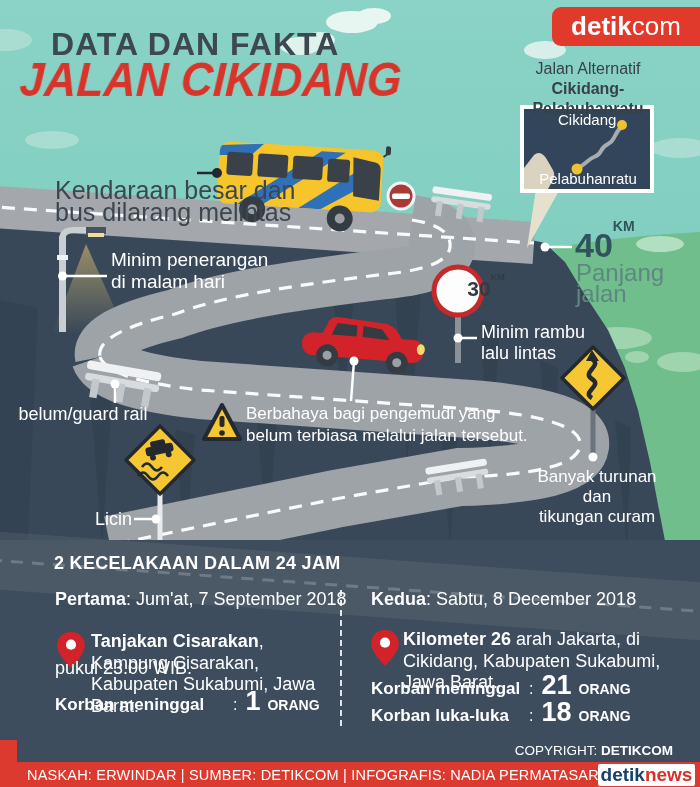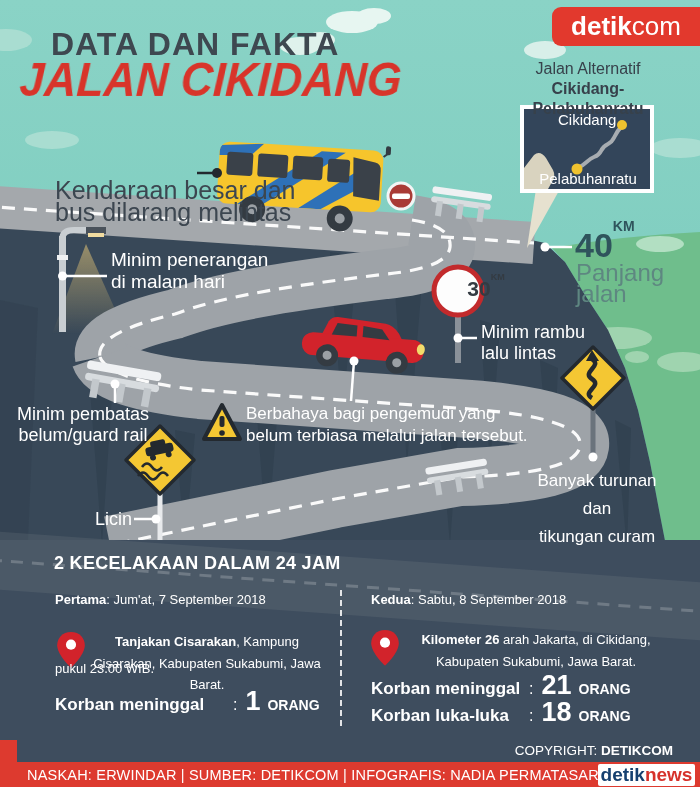--- a/index.html
+++ b/index.html
@@ -23,25 +23,25 @@
   #city-bottom{left:524px;top:170px;width:128px;text-align:center;font-size:15px;color:#fff;}
   #lbl-bus{left:55px;top:155px;}
   #lbl-lamp{left:111px;top:249px;color:#fff;font-size:19px;line-height:22px;}
   #dist{left:575px;top:226px;color:#2F545C;font-size:34px;font-weight:800;}
   #dist sup{font-size:14px;top:-14px;position:relative;}
   #dist-label{left:576px;top:262px;font-size:24px;line-height:21px;color:#5E8781;}
   #lbl-rambu{left:481px;top:322px;}
   #lbl-danger{left:246px;top:403px;font-size:17px;line-height:22px;color:#fff;}
   #lbl-pembatas{left:16px;top:404px;width:134px;text-align:center;}
   #lbl-licin{left:88px;top:509px;width:44px;text-align:right;}
-  #lbl-turunan{left:521px;top:467px;width:152px;text-align:center;font-size:17px;line-height:28px;color:#fff;}
+  #lbl-turunan{left:521px;top:467px;width:152px;text-align:center;font-size:17px;line-height:20px;color:#fff;}
   #sign30{left:433px;top:277px;width:50px;text-align:center;color:#343B42;
           font-size:21px;font-weight:800;padding-left:28px;}
   #sign30 sup{font-size:9px;top:-8px;position:relative;}
-  .panel-txt{color:#fff;font-size:13px;line-height:21.5px;text-align:center;}
+  .panel-txt{color:#fff;font-size:18px;line-height:21.5px;}
   #acc-head{left:54px;top:553px;font-size:18px;font-weight:800;color:#fff;letter-spacing:.3px;}
   #p-line1{left:55px;top:589px;}
   #p-line2{left:55px;top:610px;margin-top:48px;}
   #loc1{left:91px;top:631px;width:232px;}
   #k-line1{left:371px;top:589px;}
   #loc2{left:403px;top:629px;width:266px;}
   .cas-row{display:flex;align-items:baseline;color:#fff;}
   .cas-row .cl{font-size:17px;font-weight:800;}
   .cas-row .colon{font-size:16px;}
   .cas-row .cv{font-size:27px;font-weight:800;margin-left:8px;}
@@ -309,21 +309,20 @@
   <div>Minim rambu</div>
   <div>lalu lintas</div>
 </div>
 
 <div id="lbl-danger" class="abs">
   <div>Berbahaya bagi pengemudi yang</div>
   <div>belum terbiasa melalui jalan tersebut.</div>
 </div>
 
 <div id="lbl-pembatas" class="abs lbl">
-  <div>Minim pembatas</div>
   <div>belum/guard rail</div>
 </div>
 
 <div id="lbl-licin" class="abs lbl">Licin</div>
 
 <div id="lbl-turunan" class="abs">
   <div>Banyak turunan dan</div>
   <div>tikungan curam</div>
 </div>
 
@@ -341,21 +340,21 @@
 <div id="cas-l1" class="abs cas-row">
   <span class="cl">Korban meninggal</span>
   <span class="colon">:</span>
   <span class="cv">1</span>
   <span class="cu">ORANG</span>
 </div>
 
 <div id="divider" class="abs"></div>
 
 <div id="k-line1" class="abs panel-txt">
-  <span class="b">Kedua</span><span>: Sabtu, 8 September 2018</span>
+  <span class="b">Kedua</span><span>: Sabtu, 8 December 2018</span>
 </div>
 
 <div id="loc2" class="abs panel-txt">
   <span class="b">Kilometer 26</span><span> arah Jakarta, di Cikidang, Kabupaten Sukabumi, Jawa Barat.</span>
 </div>
 
 <div id="cas-r1" class="abs cas-row">
   <span class="cl">Korban meninggal</span>
   <span class="colon">:</span>
   <span class="cv">21</span>

